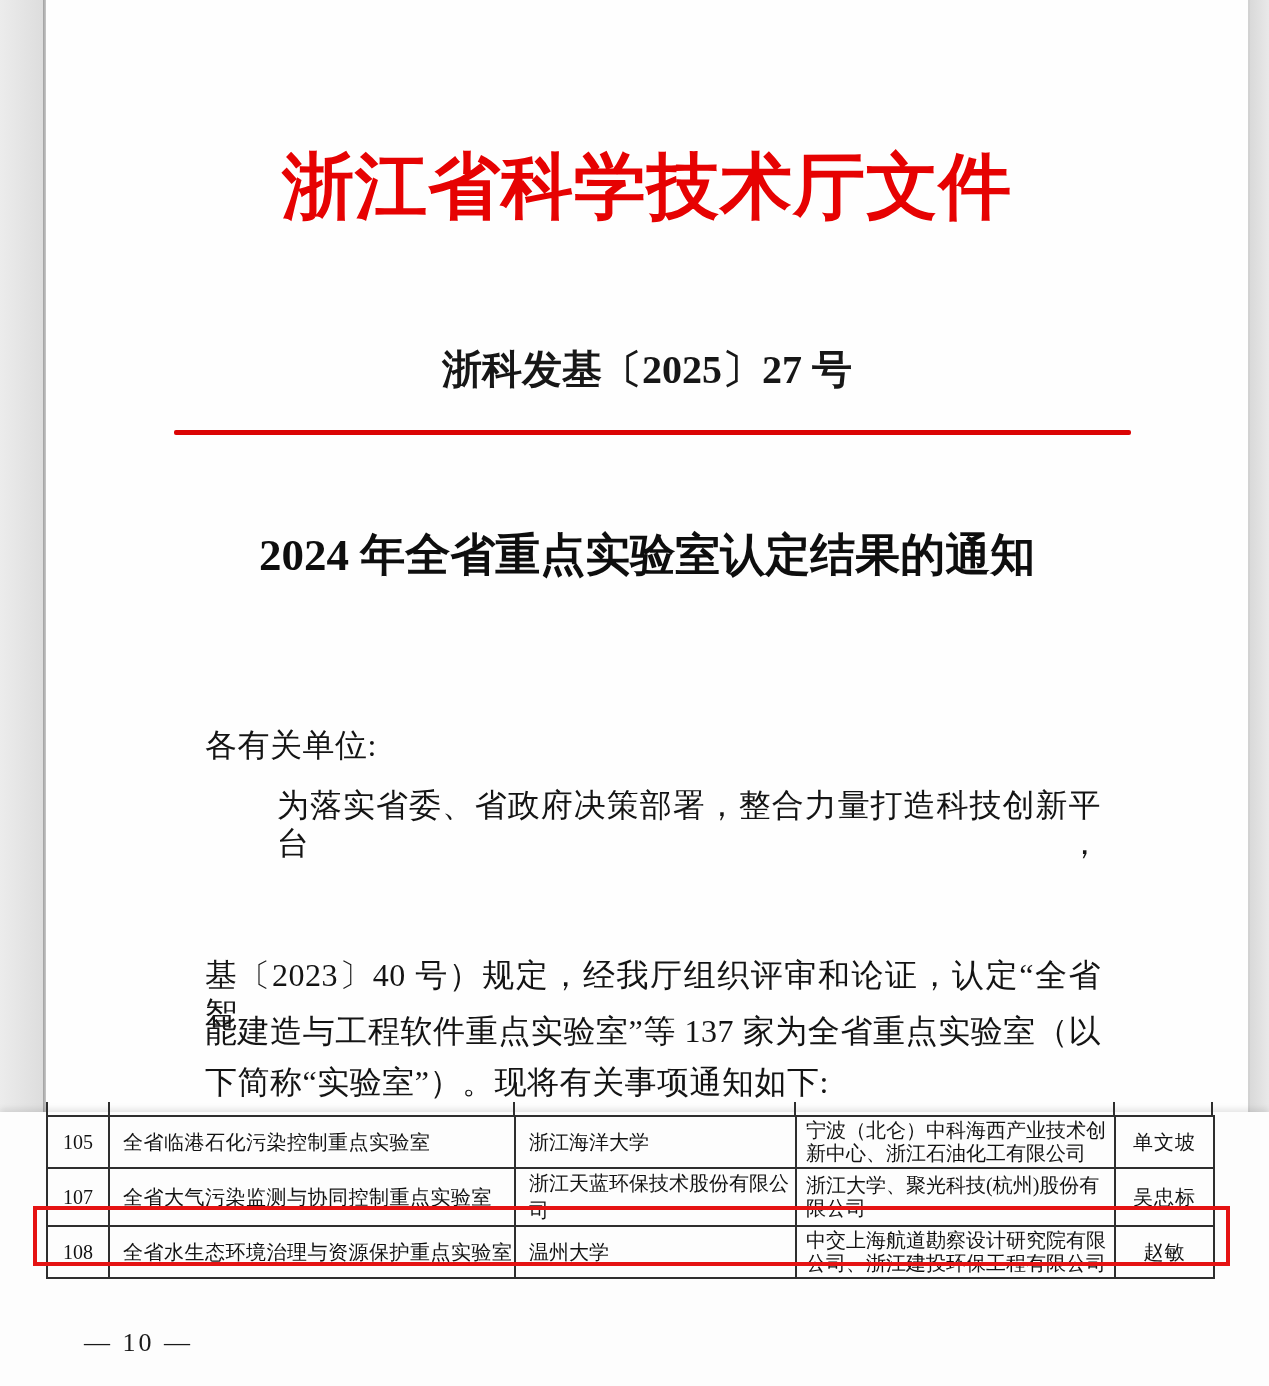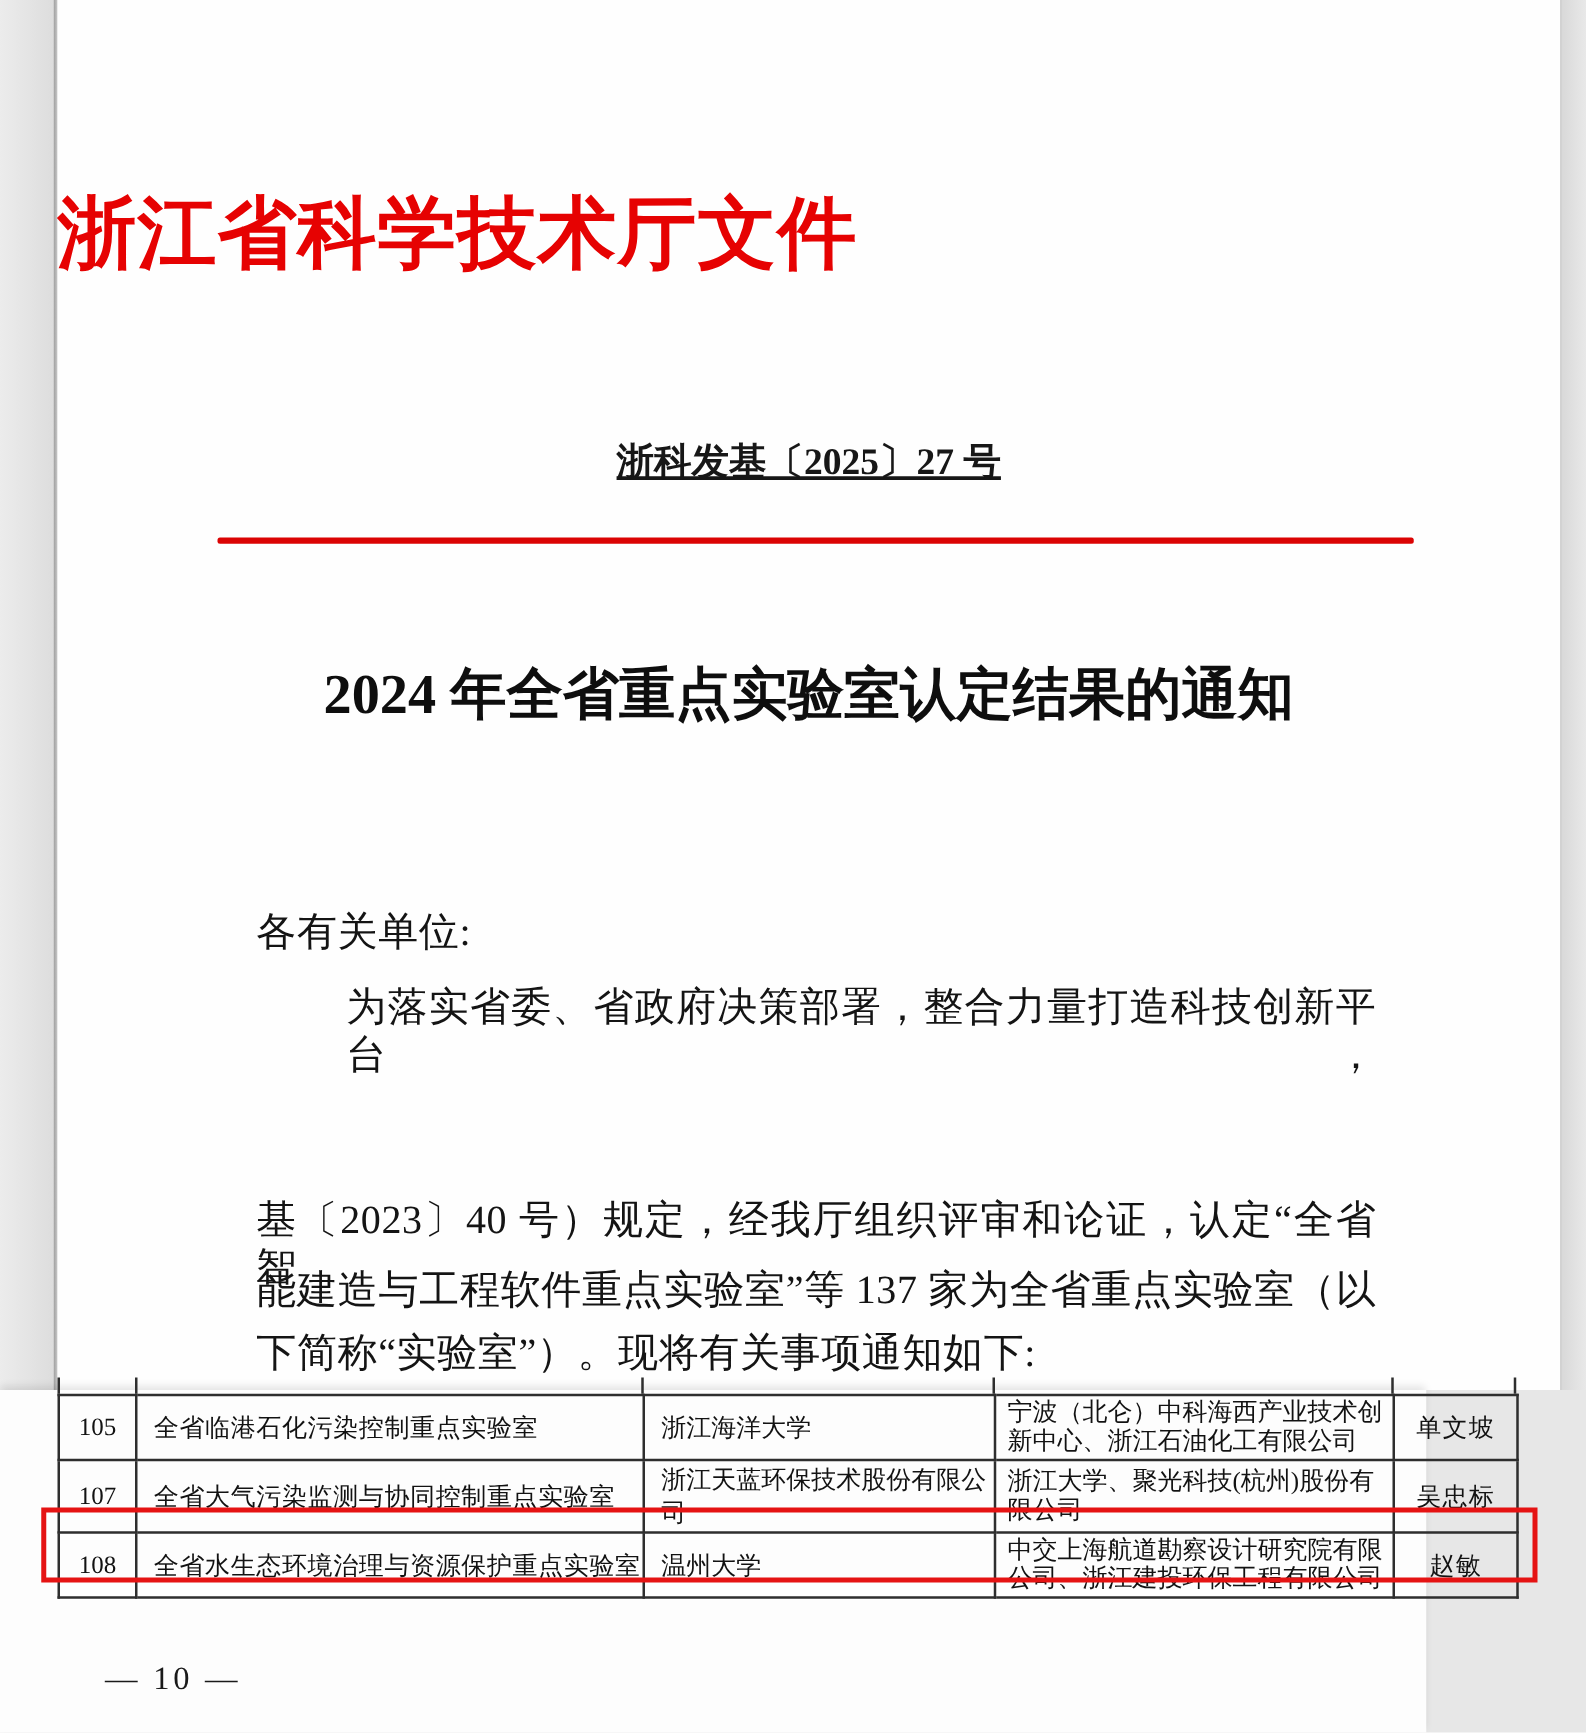--- a/index.html
+++ b/index.html
@@ -16,26 +16,26 @@
   .edge-left{position:absolute;left:43px;top:0;width:3px;height:1112px;
     background:linear-gradient(to right,#9f9f9f,#c9c9c9);}
   .edge-right{position:absolute;left:1248px;top:0;width:2px;height:1112px;background:#d2d2d2;}
   .strip-left{position:absolute;left:0;top:0;width:43px;height:1112px;
     background:linear-gradient(to right,#ececec,#dddddd);}
   .strip-right{position:absolute;left:1250px;top:0;width:19px;height:1112px;
     background:linear-gradient(to left,#e9e9e9,#d9d9d9);}
 
   .doc-title{
     position:absolute;left:0;top:132px;width:100%;
-    font-size:63px;line-height:110px;font-weight:900;
+    text-align:center;font-size:72px;line-height:110px;font-weight:900;
     color:#e60202;letter-spacing:1px;white-space:nowrap;
   }
   .doc-number{
     position:absolute;left:0;top:352px;width:100%;
-    text-align:center;font-size:30px;line-height:36px;font-weight:600;color:#171717;text-decoration:underline;
+    text-align:center;font-size:40px;line-height:36px;font-weight:600;color:#171717;
   }
   .red-rule{
     position:absolute;left:128px;top:430px;width:957px;height:5px;
     background:#db0404;border-radius:2px;
   }
   .notice-title{
     position:absolute;left:0;top:521px;width:100%;
     text-align:center;font-weight:700;color:#0e0e0e;
     font-size:45px;line-height:68px;
   }
@@ -50,21 +50,21 @@
   .ln-salutation{left:159px;top:726px;}
   .ln-0{left:231px;top:786px;width:824px;}
   .ln-1{left:159px;top:841px;width:896px;}
   .ln-2{left:159px;top:899px;width:896px;}
   .ln-3{left:159px;top:956px;width:896px;}
   .ln-4{left:159px;top:1012px;width:896px;}
   .ln-5{left:159px;top:1063px;}
 
   
   .page-bottom{
-    position:absolute;left:0;top:1112px;width:1141px;height:274px;
+    position:absolute;left:0;top:1112px;width:1269px;height:274px;
     background:#fdfdfd;box-shadow:0 -3px 6px rgba(0,0,0,0.10);
   }
   table.results{
     position:absolute;left:46px;top:3px;width:1167px;
     border-collapse:collapse;table-layout:fixed;
   }
   table.results td{
     border:2px solid #2e2e2e;font-size:20px;color:#121212;
     vertical-align:middle;overflow:hidden;
   }

